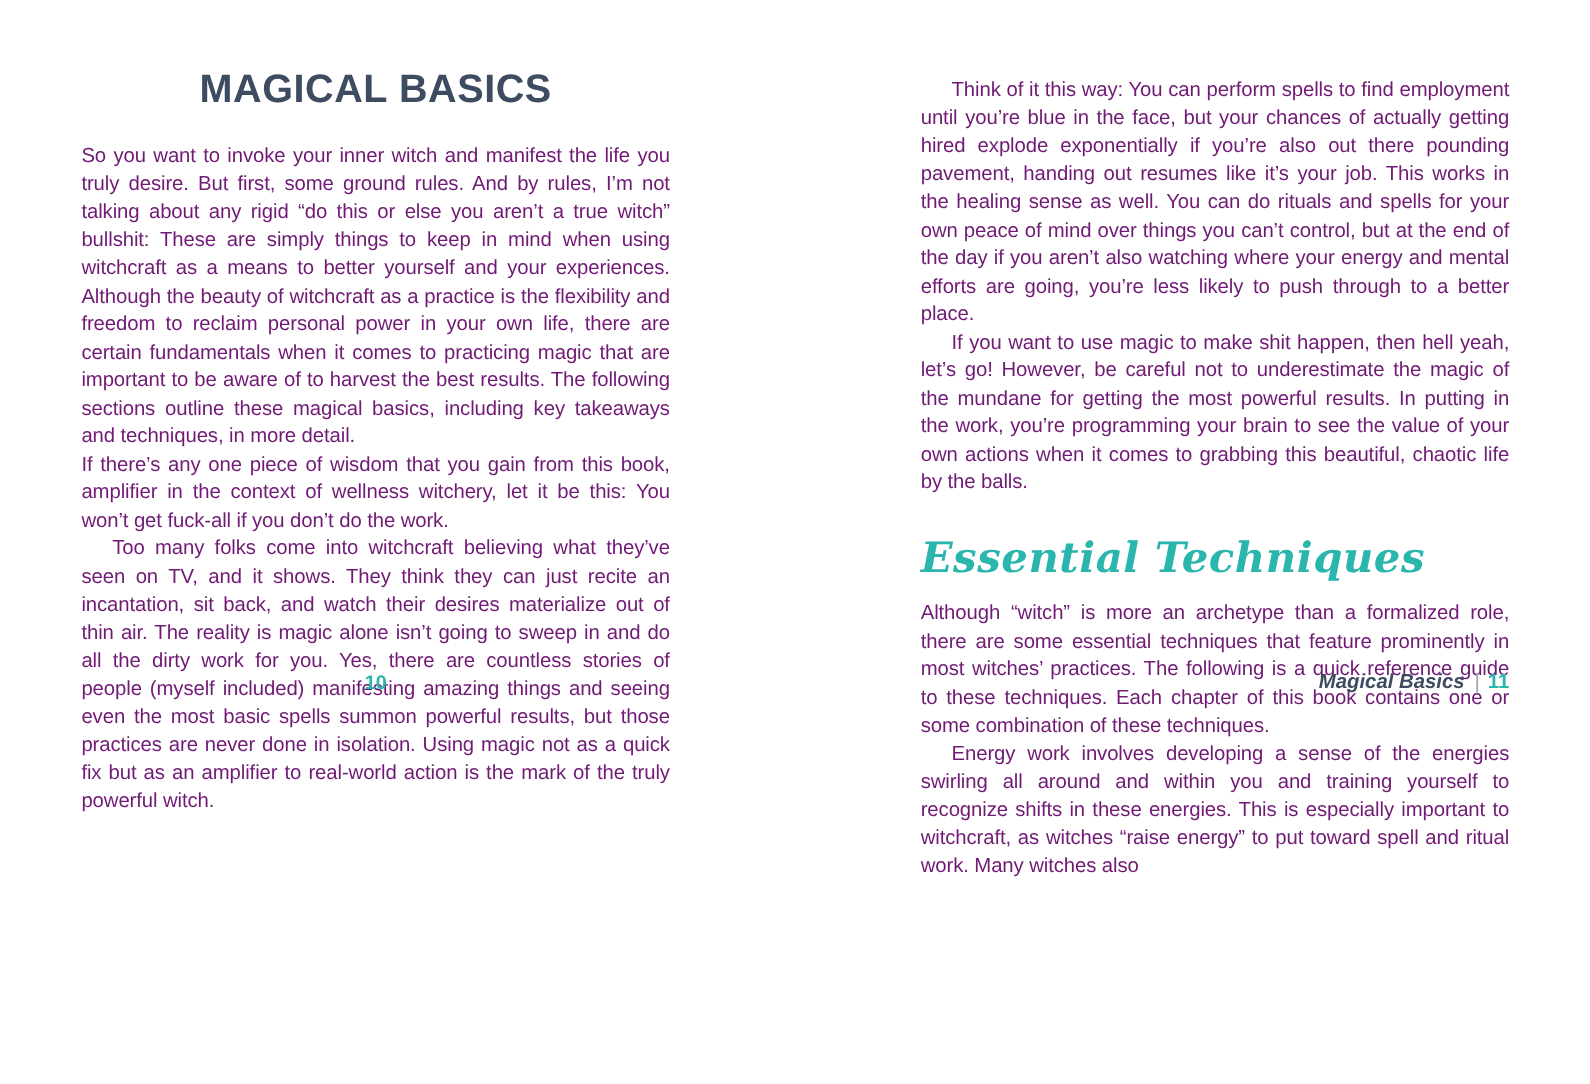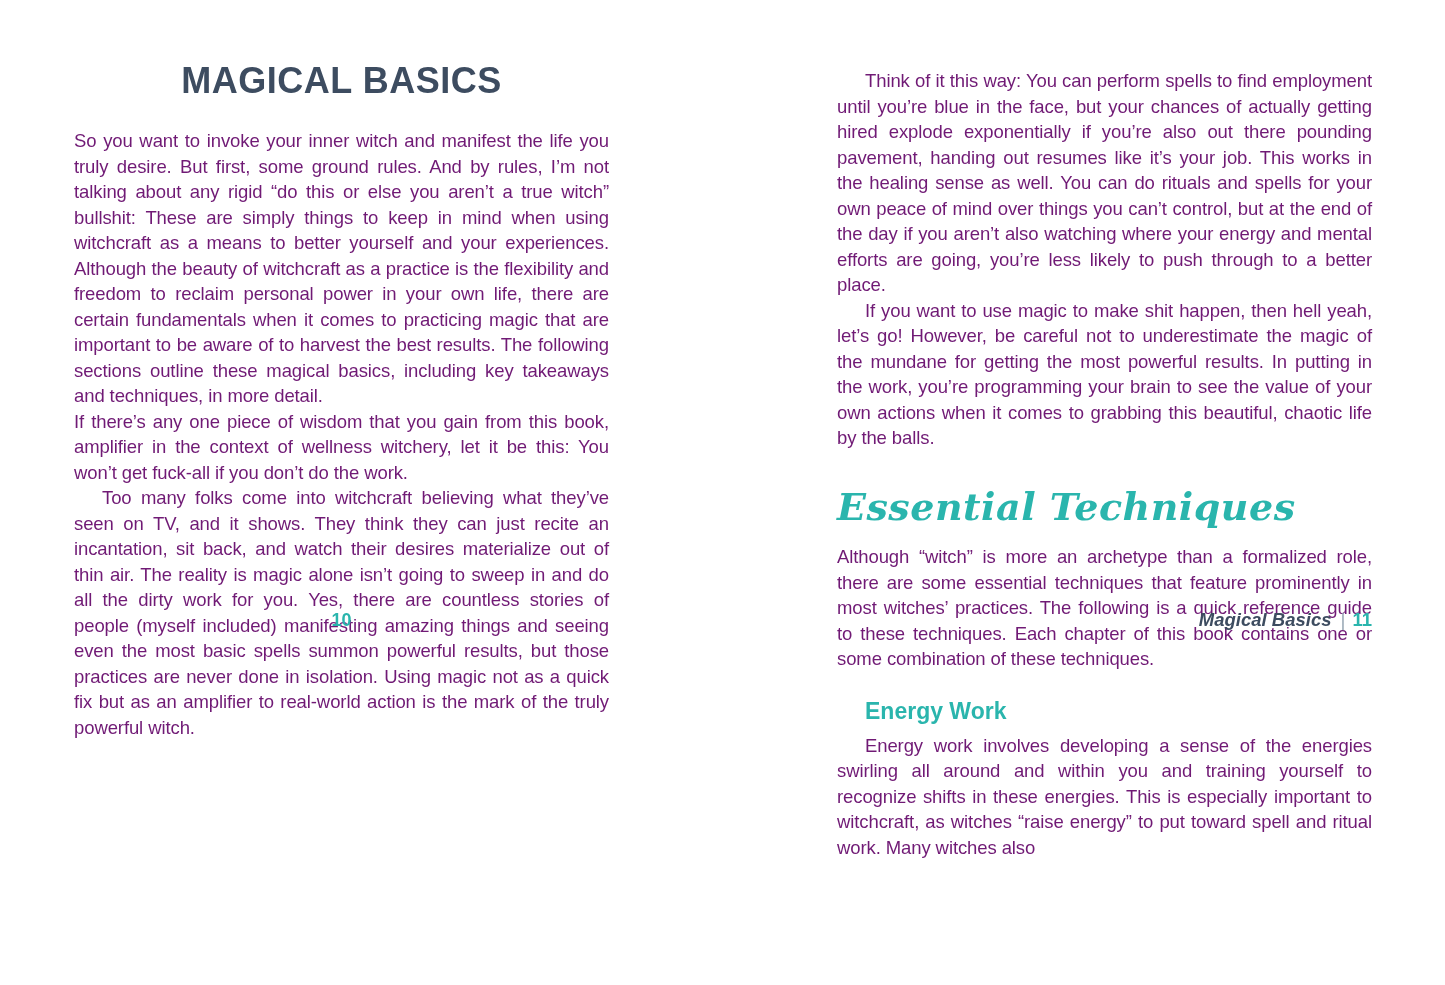--- a/index.html
+++ b/index.html
@@ -130,21 +130,20 @@
   <div class="page page-right">
     <div class="content">
       <p class="body indent" style="margin-top: 6px;">Think of it this way: You can perform spells to find employment until you’re blue in the face, but your chances of actually getting hired explode exponentially if you’re also out there pounding pavement, handing out resumes like it’s your job. This works in the healing sense as well. You can do rituals and spells for your own peace of mind over things you can’t control, but at the end of the day if you aren’t also watching where your energy and mental efforts are going, you’re less likely to push through to a better place.</p>
 
       <p class="body indent">If you want to use magic to make shit happen, then hell yeah, let’s go! However, be careful not to underestimate the magic of the mundane for getting the most powerful results. In putting in the work, you’re programming your brain to see the value of your own actions when it comes to grabbing this beautiful, chaotic life by the balls.</p>
 
       <h2 class="script">Essential Techniques</h2>
 
       <p class="body">Although “witch” is more an archetype than a formalized role, there are some essential techniques that feature prominently in most witches’ practices. The following is a quick reference guide to these techniques. Each chapter of this book contains one or some combination of these techniques.</p>
 
-      <h3 class="subhead">Energy Work</h3>
 
       <p class="body indent">Energy work involves developing a sense of the energies swirling all around and within you and training yourself to recognize shifts in these energies. This is especially important to witchcraft, as witches “raise energy” to put toward spell and ritual work. Many witches also</p>
     </div>
 
     <div class="folio folio-right">
       <span class="chapter-ref">Magical Basics</span><span class="sep">|</span><span class="pagenum">11</span>
     </div>
   </div>
 
 </div>

